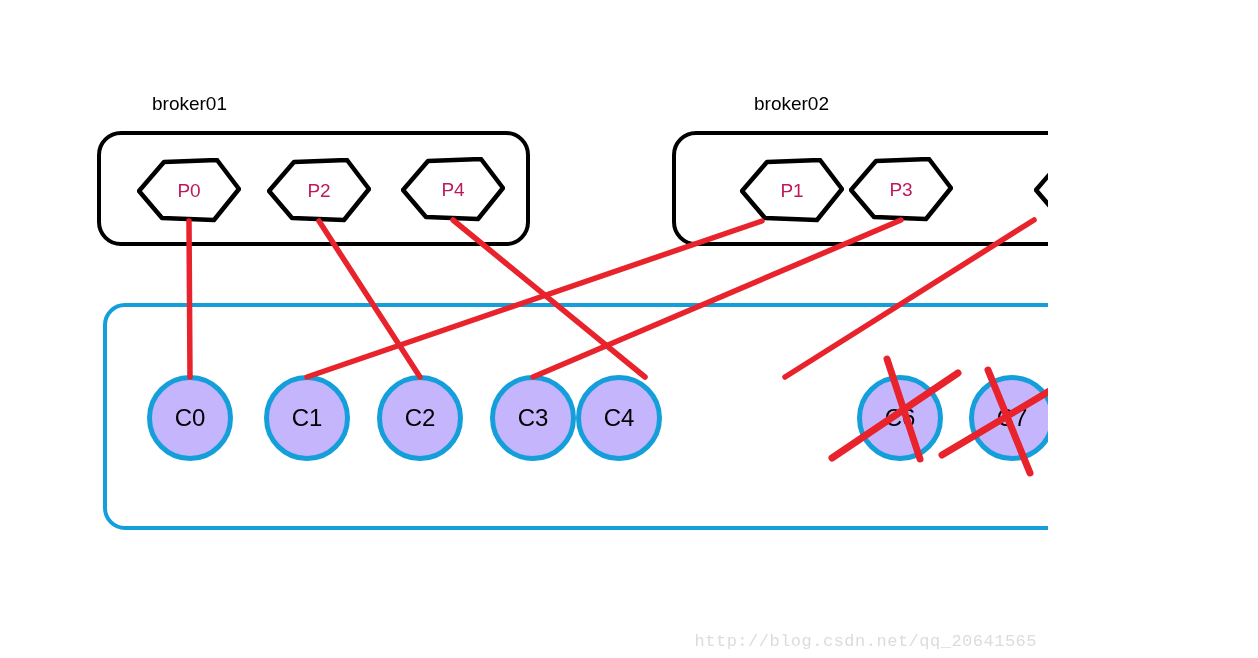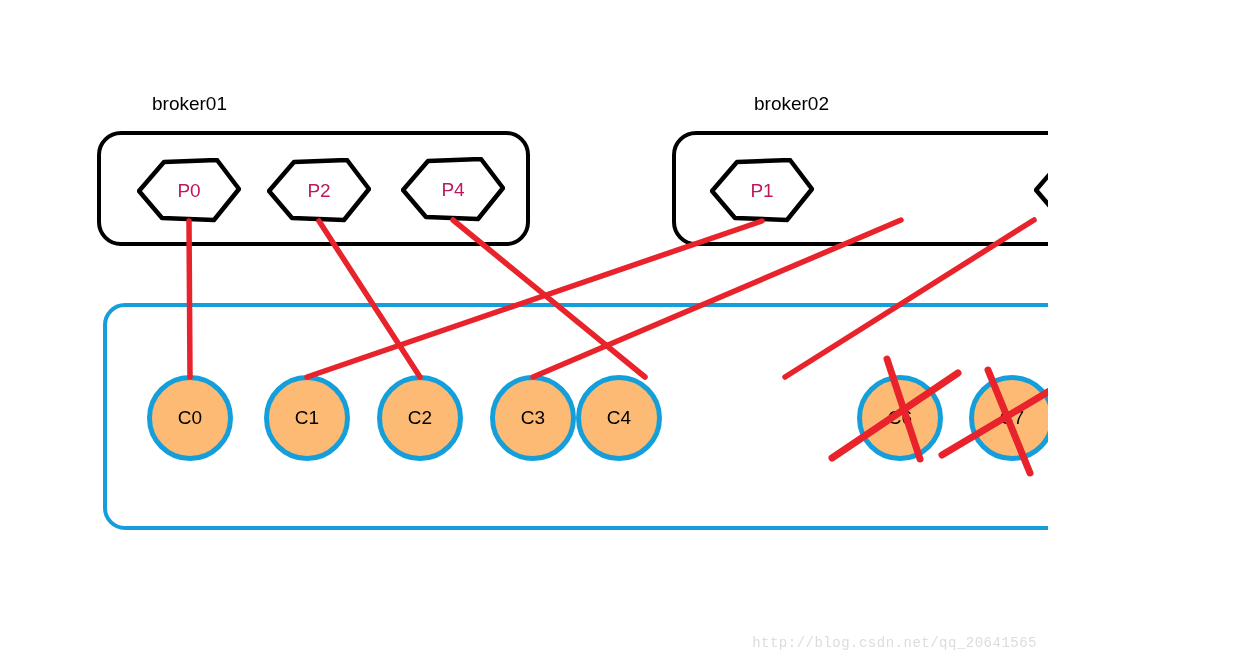--- a/index.html
+++ b/index.html
@@ -33,21 +33,21 @@
 
   .hexagon {
     position: absolute;
     width: 104px;
     height: 66px;
   }
   
   .hexagon.p0 { left: 137px; top: 158px; }
   .hexagon.p2 { left: 267px; top: 158px; }
   .hexagon.p4 { left: 401px; top: 157px; }
-  .hexagon.p1 { left: 710px; top: 158px; text-align: right; }
+  .hexagon.p1 { left: 740px; top: 158px; text-align: right; }
   .hexagon.p3 { left: 849px; top: 157px; }
   .hexagon.p5 { left: 1034px; top: 157px; }
   .hexagon svg { position: absolute; left: 0; top: 0; }
   .hexagon .node-label {
     position: absolute; inset: 0;
     display: flex; align-items: center; justify-content: center;
     font-size: 19px; color: #be185d;
   }
 
   .consumer-box {
@@ -59,23 +59,23 @@
     border-radius: 22px;
     background: #ffffff;
   }
 
   .consumer-circle {
     position: absolute;
     box-sizing: border-box;
     width: 86px; height: 86px;
     border: 5px solid #149fdb;
     border-radius: 50%;
-    background: #fdba74;
+    background: #c4b5fd;
     display: flex; align-items: center; justify-content: center;
-    font-size: 19px; color: #000000;
+    font-size: 24px; color: #000000;
     top: 375px;
   }
   .consumer-circle.c0 { left: 147px; }
   .consumer-circle.c1 { left: 264px; }
   .consumer-circle.c2 { left: 377px; }
   .consumer-circle.c3 { left: 490px; }
   .consumer-circle.c4 { left: 576px; }
   .consumer-circle.c5 { left: 742px; }
   .consumer-circle.c6 { left: 857px; }
   .consumer-circle.c7 { left: 969px; }
@@ -85,21 +85,21 @@
     left: 0; top: 0;
     width: 1258px; height: 658px;
     pointer-events: none;
     z-index: 5;
   }
 
   .watermark {
     position: absolute;
     right: 11px; bottom: 7px;
     font-family: "Liberation Mono", monospace;
-    font-size: 14px;
+    font-size: 17px;
     letter-spacing: 0.5px;
     color: #dcdcd8;
     white-space: nowrap;
   }
 </style>
 </head>
 <body>
 
 <div id="canvas">
 
@@ -127,20 +127,26 @@
     </svg>
     <span class="node-label">P4</span>
   </div>
 
   <div class="hexagon p1">
     <svg width="104" height="66" viewBox="0 0 104 66">
       <polygon points="2,33 27,4 80,2 102,31 77,62 25,60" fill="#ffffff" stroke="#000000" stroke-width="4.5" stroke-linejoin="round"></polygon>
     </svg>
     <span class="node-label">P1</span>
   </div>
+  <div class="hexagon p3">
+    <svg width="104" height="66" viewBox="0 0 104 66">
+      <polygon points="2,33 27,4 80,2 102,31 77,62 25,60" fill="#ffffff" stroke="#000000" stroke-width="4.5" stroke-linejoin="round"></polygon>
+    </svg>
+    <span class="node-label">P3</span>
+  </div>
   <div class="hexagon p5">
     <svg width="104" height="66" viewBox="0 0 104 66">
       <polygon points="2,33 27,4 80,2 102,31 77,62 25,60" fill="#ffffff" stroke="#000000" stroke-width="4.5" stroke-linejoin="round"></polygon>
     </svg>
     <span class="node-label">P5</span>
   </div>
 
   <div class="consumer-box"></div>
 
   <div class="consumer-circle c0">C0</div>

